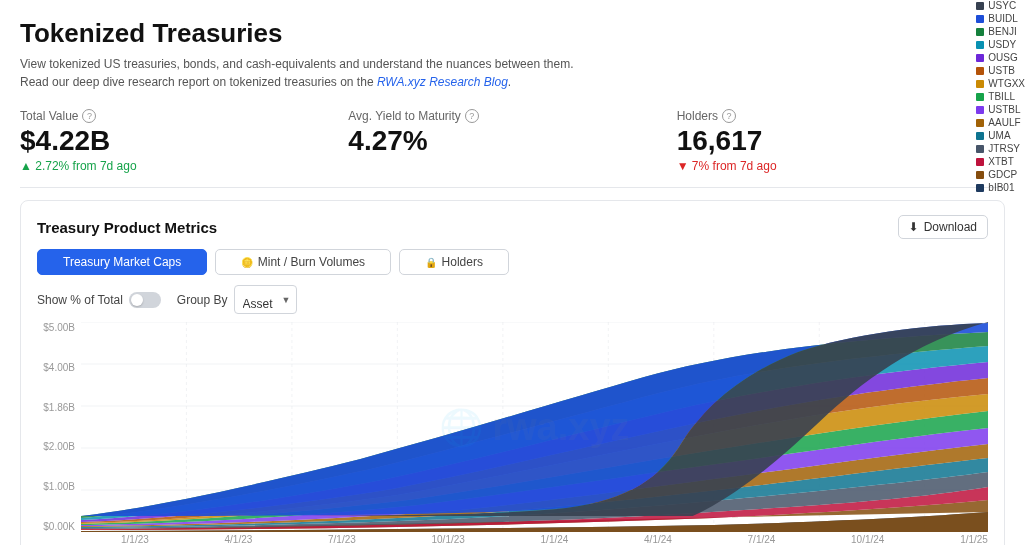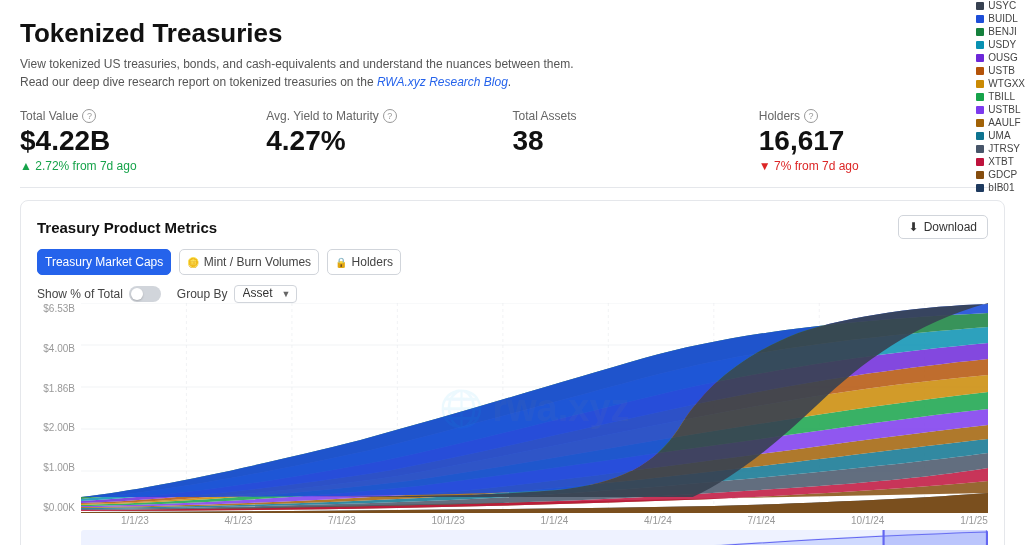--- a/index.html
+++ b/index.html
@@ -14,30 +14,30 @@
     .metric-value { font-size: 28px; font-weight: 700; color: #111; }
     .metric-change { font-size: 12px; margin-top: 2px; }
     .metric-change.up { color: #16a34a; }
     .metric-change.down { color: #dc2626; }
     .info-icon { display: inline-flex; align-items: center; justify-content: center; width: 14px; height: 14px; border-radius: 50%; border: 1px solid #999; color: #999; font-size: 9px; cursor: help; }
     .chart-card { border: 1px solid #e5e7eb; border-radius: 8px; padding: 14px 16px 8px 16px; background: #fff; }
     .chart-header { display: flex; justify-content: space-between; align-items: center; margin-bottom: 10px; }
     .chart-title { font-size: 15px; font-weight: 600; color: #111; }
     .download-btn { display: flex; align-items: center; gap: 5px; border: 1px solid #d1d5db; border-radius: 5px; padding: 4px 10px; font-size: 12px; color: #333; background: #fff; cursor: pointer; }
     .tab-row { display: flex; align-items: center; gap: 8px; margin-bottom: 10px; }
-    .tab-btn { padding: 5px 7px; border-radius: 5px; font-size: 12px; cursor: pointer; border: 1px solid #d1d5db; display: flex; align-items: center; gap: 4px; }
+    .tab-btn { padding: 5px 25px; border-radius: 5px; font-size: 12px; cursor: pointer; border: 1px solid #d1d5db; display: flex; align-items: center; gap: 4px; }
     .tab-btn.active { background: #2563eb; color: #fff; border-color: #2563eb; }
     .tab-btn.inactive { background: #fff; color: #444; }
     .tab-icon { font-size: 10px; }
-    .options-row { display: flex; align-items: center; gap: 16px; font-size: 12px; color: #444; }
+    .options-row { display: flex; align-items: center; gap: 16px; margin-bottom: 8px; font-size: 12px; color: #444; }
     .toggle-label { display: flex; align-items: center; gap: 6px; }
     .toggle { width: 32px; height: 16px; background: #d1d5db; border-radius: 8px; position: relative; cursor: pointer; }
     .toggle-knob { width: 12px; height: 12px; background: #fff; border-radius: 50%; position: absolute; top: 2px; left: 2px; box-shadow: 0 1px 2px rgba(0,0,0,0.2); }
     .group-by { display: flex; align-items: center; gap: 6px; }
-    .group-select { border: 1px solid #d1d5db; border-radius: 4px; padding: 0 22px 2px 8px; font-size: 12px; color: #333; background: #fff; appearance: none; cursor: pointer; }
+    .group-select { border: 1px solid #d1d5db; border-radius: 4px; padding: 11px 22px 2px 8px; font-size: 12px; color: #333; background: #fff; appearance: none; cursor: pointer; }
     .select-wrapper { position: relative; display: inline-block; }
     .select-arrow { position: absolute; right: 6px; top: 50%; transform: translateY(-50%); pointer-events: none; font-size: 9px; color: #666; }
     .chart-area { position: relative; width: 100%; height: 210px; }
     .chart-svg { width: 100%; height: 100%; }
     .watermark { position: absolute; top: 50%; left: 50%; transform: translate(-50%, -50%); opacity: 0.07; font-size: 38px; font-weight: 700; color: #888; white-space: nowrap; display: flex; align-items: center; gap: 8px; pointer-events: none; }
     .watermark-globe { font-size: 36px; }
     .x-axis { display: flex; justify-content: space-between; padding: 2px 0 0 40px; font-size: 10px; color: #999; }
     .legend { position: absolute; right: 0; top: 0; display: flex; flex-direction: column; gap: 2px; font-size: 10px; color: #444; }
     .legend-item { display: flex; align-items: center; gap: 4px; margin-left: 24px; }
     .legend-dot { width: 8px; height: 8px; border-radius: 1px; flex-shrink: 0; }
@@ -61,25 +61,20 @@
     <div class="metric-label">Total Value <span class="info-icon">?</span></div>
     <div class="metric-value">$4.22B</div>
     <div class="metric-change up">▲ 2.72% from 7d ago</div>
   </div>
       <div class="metric-item">
     <div class="metric-label">Avg. Yield to Maturity <span class="info-icon">?</span></div>
     <div class="metric-value">4.27%</div>
 
   </div>
       <div class="metric-item">
-    <div class="metric-label">Total Assets </div>
-    <div class="metric-value">38</div>
-
-  </div>
-      <div class="metric-item">
     <div class="metric-label">Holders <span class="info-icon">?</span></div>
     <div class="metric-value">16,617</div>
     <div class="metric-change down">▼ 7% from 7d ago</div>
   </div>
     </div>
 
   <div class="chart-card">
     <div class="chart-header">
       <div class="chart-title">Treasury Product Metrics</div>
       <button class="download-btn">
@@ -115,21 +110,21 @@
           <select class="group-select">
             <option>Asset</option>
           </select>
           <span class="select-arrow">▼</span>
         </div>
       </div>
     </div>
 
     <div style="display:flex; gap:0;">
       <div class="y-axis-labels" id="y-axis">
-          <div>$6.53B</div>
+          <div>$5.00B</div>
           <div>$4.00B</div>
           <div>$1.86B</div>
           <div>$2.00B</div>
           <div>$1.00B</div>
           <div>$0.00K</div>
         </div>
       <div style="flex:1; position:relative;">
         <div class="chart-area">
           <svg class="chart-svg" viewBox="0 0 860 210" preserveAspectRatio="none" xmlns="http://www.w3.org/2000/svg">
 

